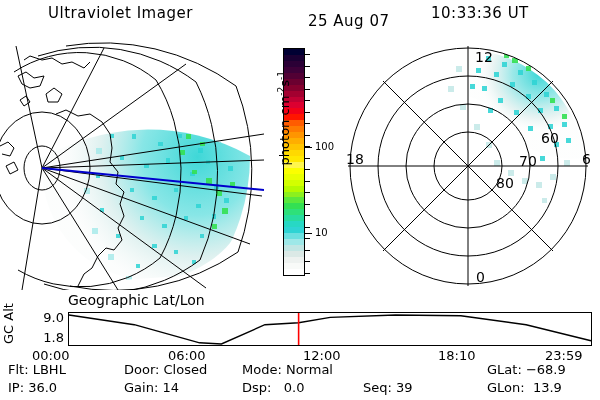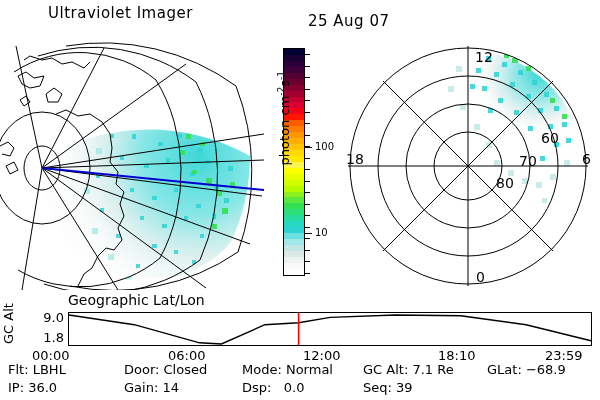--- a/index.html
+++ b/index.html
@@ -174,20 +174,21 @@
   .sc4 { left: 487px; }
 </style>
 </head>
 <body>
 
 <div class="root">
 
   <div class="header">
     <span class="hdr-title">Ultraviolet Imager</span>
     <span class="hdr-date">25 Aug 07</span>
+    <span class="hdr-time">10:33:36 UT</span>
   </div>
 
   <div class="panel-geo">
     <svg width="264" height="252" viewBox="0 0 264 252">
       <defs>
         <clipPath id="geoClip">
             <rect x="0" y="0" width="264" height="252"></rect>
           </clipPath>
         <clipPath id="auroraClip">
           <path d="M 42 130 m -6 -6 A 210 210 0 0 1 250 118 A 200 200 0 0 1 212 236 L 60 246 Z"></path>
@@ -493,24 +494,24 @@
         <span style="left: 438px;">18:10</span>
         <span style="left: 545px;">23:59</span>
       </div>
   </div>
 
   <div class="status">
     <div class="status-row r1">
       <span class="status-cell sc0">Flt: LBHL</span>
       <span class="status-cell sc2">Mode: Normal</span>
       <span class="status-cell sc1">Door: Closed</span>
-      <span class="status-cell sc3">GC Alt: 7.1 Re</span>
       <span class="status-cell sc4">GLat: −68.9</span>
     </div>
     <div class="status-row r2">
       <span class="status-cell sc0">IP: 36.0</span>
       <span class="status-cell sc1">Gain: 14</span>
       <span class="status-cell sc2">Dsp:   0.0</span>
       <span class="status-cell sc3">Seq: 39</span>
+      <span class="status-cell sc4">GLon:  13.9</span>
     </div>
   </div>
 
 </div>
 
 </body></html>

